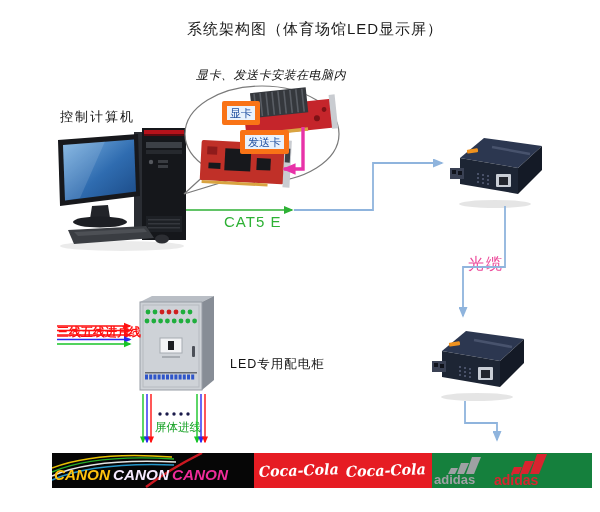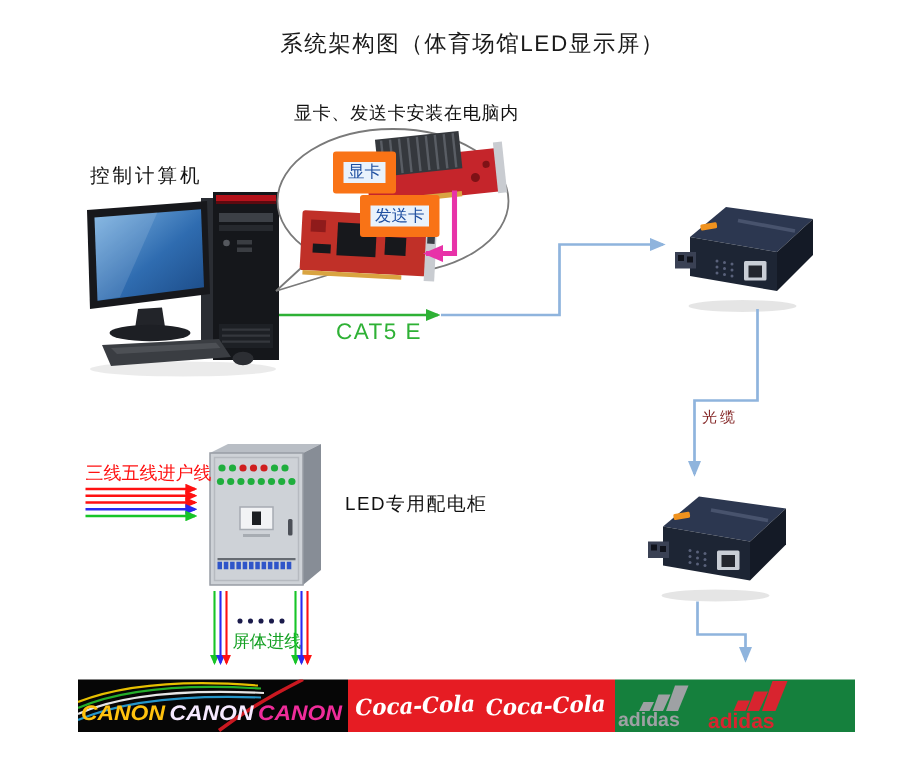--- a/index.html
+++ b/index.html
@@ -4,32 +4,32 @@
 <style>
   html,body{margin:0;padding:0;background:#ffffff;}
   .canvas{
     position:relative;width:600px;height:512px;background:#ffffff;overflow:hidden;
     font-family:"Liberation Sans",sans-serif;color:#1c1c1c;
   }
   .abs{position:absolute;}
   .lbl{position:absolute;white-space:nowrap;}
   .title{left:0;top:20px;width:100%;text-align:center;padding-left:30px;box-sizing:border-box;
          font-size:15px;letter-spacing:1px;color:#1a1a1a;}
-  .callout-note{left:196px;top:67px;font-size:12px;color:#111;letter-spacing:0.5px;}
+  .callout-note{left:196px;top:67px;font-size:12px;color:#111;letter-spacing:0.5px;font-style:italic;}
   .computer-label{left:60px;top:108px;font-size:13px;letter-spacing:2px;color:#111;}
   .card-tag{position:absolute;font-size:11px;color:#1f4fa0;background:#e9f2fc;
-            border:7px solid #f97316;border-radius:2px;padding:0 3px;line-height:14px;}
+            border:5px solid #f97316;border-radius:2px;padding:0 3px;line-height:14px;}
   .cat5-label{left:224px;top:213px;font-size:15px;color:var(--accent-green,#2eb135);letter-spacing:1px;}
-  .fiber-label{left:468px;top:271px;font-size:10px;color:#7f1d1d;letter-spacing:2px;}
-  .cabinet-label{left:230px;top:328px;font-size:12.5px;color:#111;letter-spacing:1px;}
-  .mains-label{left:57px;top:307px;font-size:12px;font-weight:normal;color:var(--wire-red,#ff1111);}
+  .fiber-label{left:468px;top:254px;font-size:16px;color:#ec4899;letter-spacing:2px;}
+  .cabinet-label{left:230px;top:356px;font-size:12.5px;color:#111;letter-spacing:1px;}
+  .mains-label{left:57px;top:324px;font-size:12px;font-weight:bold;color:var(--wire-red,#ff1111);}
   .feed-label{left:155px;top:420px;font-size:11.5px;color:#13a022;}
   .screen-label{left:238px;top:440px;font-size:12px;color:#3f3f3f;letter-spacing:1px;}
   .banner{left:52px;top:453px;height:35px;display:flex;position:absolute;}
-  .banner-canon{width:180px;height:35px;background:#060606;}
+  .banner-canon{width:202px;height:35px;background:#060606;}
   .banner-coca{width:178px;height:35px;background:var(--coca-red,#e61c23);}
   .banner-adidas{width:160px;height:35px;background:#15803d;}
   svg{display:block;}
   .overlay{position:absolute;left:0;top:0;pointer-events:none;}
 </style>
 </head>
 <body>
 
 <div class="canvas">
 

